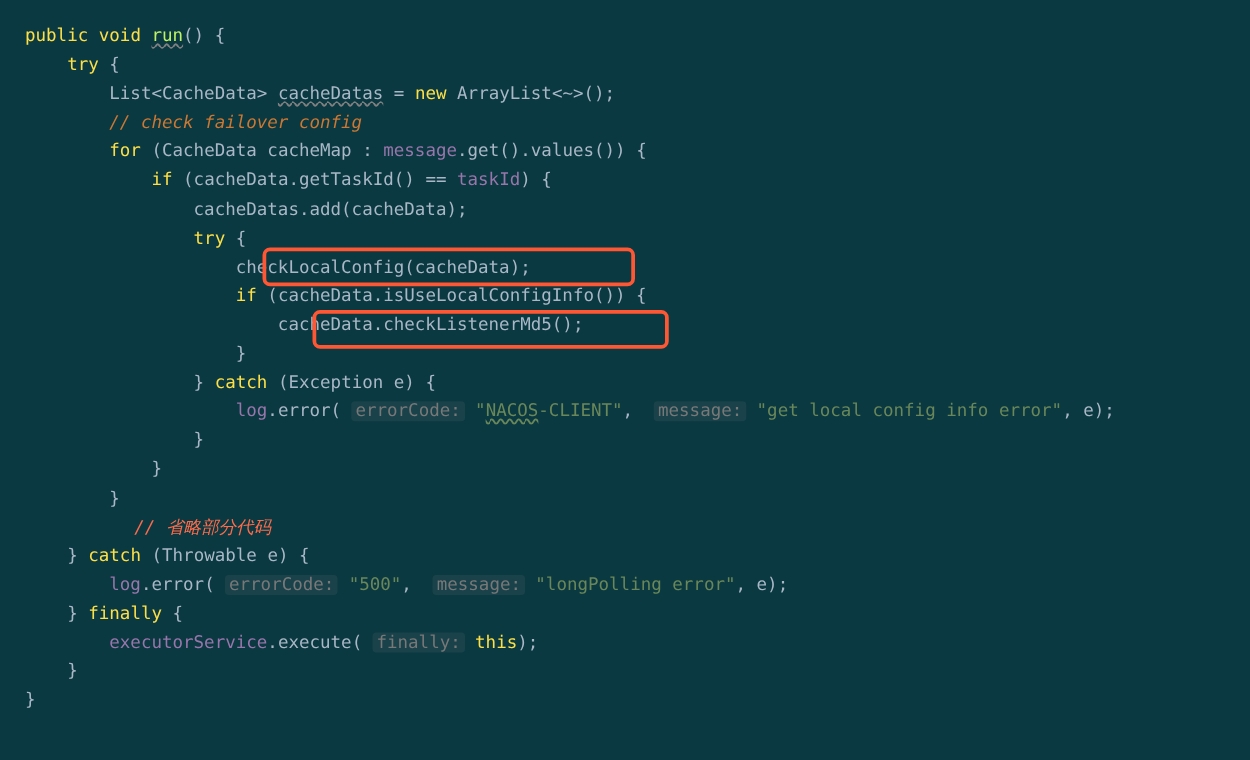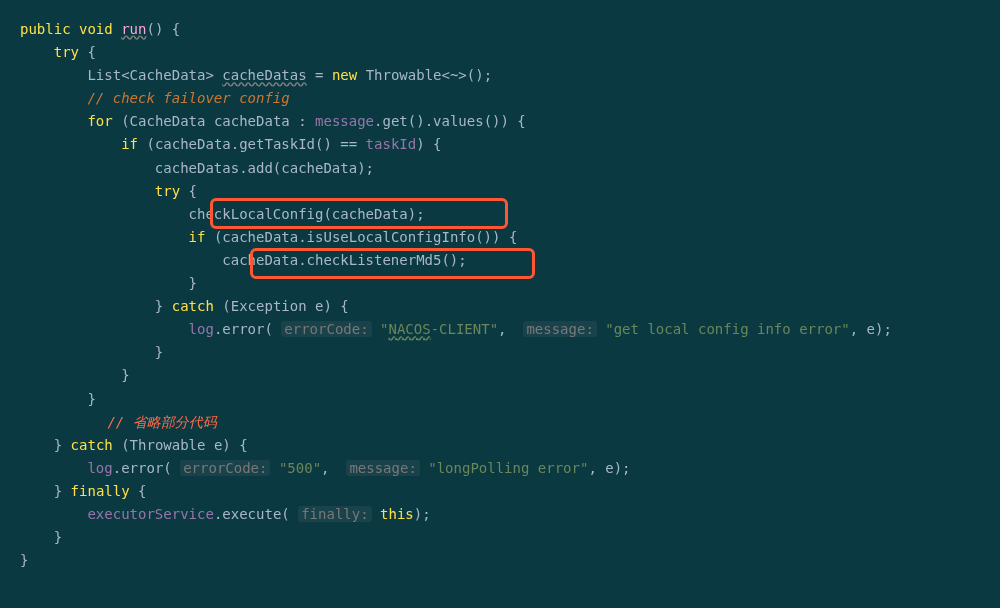--- a/index.html
+++ b/index.html
@@ -7,21 +7,21 @@
       background: #0a3942;
       font-family: 'Menlo', 'Monaco', 'Consolas', monospace;
       font-size: 14px;
       line-height: 1.65;
       color: #a9b7c6;
       padding: 18px 20px;
       white-space: pre;
       position: relative;
     }
     .kw { color: #fde047; }
-    .method-def { color: #f9a8d4; margin-top: 36px; }
+    .method-def { color: #bef264; margin-top: 36px; }
     .field { color: #9876aa; }
     .str { color: #6a8759; }
     .comment-orange { color: #cc7832; font-style: italic; }
     .comment-red { color: #ff6b4a; font-style: italic; font-weight: 500; margin-left: 20px; }
     .hint-label { color: #787878; background: rgba(120,120,120,0.15); padding: 0 3px; border-radius: 3px; font-style: normal; }
     .generic { color: #a9b7c6; }
     .underline-wavy {
       text-decoration: underline wavy #808080;
       text-decoration-skip-ink: none;
     }
@@ -34,23 +34,23 @@
       border: 3px solid #ff5733;
       border-radius: 6px;
       pointer-events: none;
     }
     #box1 { left: 210px; top: 198px; width: 298px; height: 31px; }
     #box2 { left: 250px; top: 248px; width: 285px; height: 31px; }
   </style>
 </head>
 <body><span><span class="kw">public</span> <span class="kw">void</span> <span class="method-def underline-wavy">run</span><span>() {</span></span>
 <span>    <span class="kw">try</span> <span>{</span></span>
-<span>        <span>List</span><span class="generic">&lt;CacheData&gt;</span> <span class="underline-wavy">cacheDatas</span> <span>=</span> <span class="kw">new</span> <span>Throwable</span><span class="generic">&lt;~&gt;</span><span>();</span></span>
+<span>        <span>List</span><span class="generic">&lt;CacheData&gt;</span> <span class="underline-wavy">cacheDatas</span> <span>=</span> <span class="kw">new</span> <span>ArrayList</span><span class="generic">&lt;~&gt;</span><span>();</span></span>
 <span>        <span class="comment-orange">// check failover config</span></span>
-<span>        <span class="kw">for</span> <span>(CacheData cacheData : </span><span class="field">message</span><span>.get().values()) {</span></span>
+<span>        <span class="kw">for</span> <span>(CacheData cacheMap : </span><span class="field">message</span><span>.get().values()) {</span></span>
 <span>            <span class="kw">if</span> <span>(cacheData.getTaskId() == </span><span class="field">taskId</span><span>) {</span></span>
 <span>                <span>cacheDatas.add(cacheData);</span></span>
 <span>                <span class="kw">try</span> <span>{</span></span>
 <span>                    <span>checkLocalConfig(cacheData);</span></span>
 <span>                    <span class="kw">if</span> <span>(cacheData.isUseLocalConfigInfo()) {</span></span>
 <span>                        <span>cacheData.checkListenerMd5();</span></span>
 <span>                    <span>}</span></span>
 <span>                <span>}</span> <span class="kw">catch</span> <span>(Exception e) {</span></span>
 <span>                    <span class="field">log</span><span>.error(</span> <span class="hint-label">errorCode:</span> <span class="str">"</span><span class="str underline-wavy-green">NACOS</span><span class="str">-CLIENT"</span><span>,</span>  <span class="hint-label">message:</span> <span class="str">"get local config info error"</span><span>, e);</span></span>
 <span>                <span>}</span></span>

